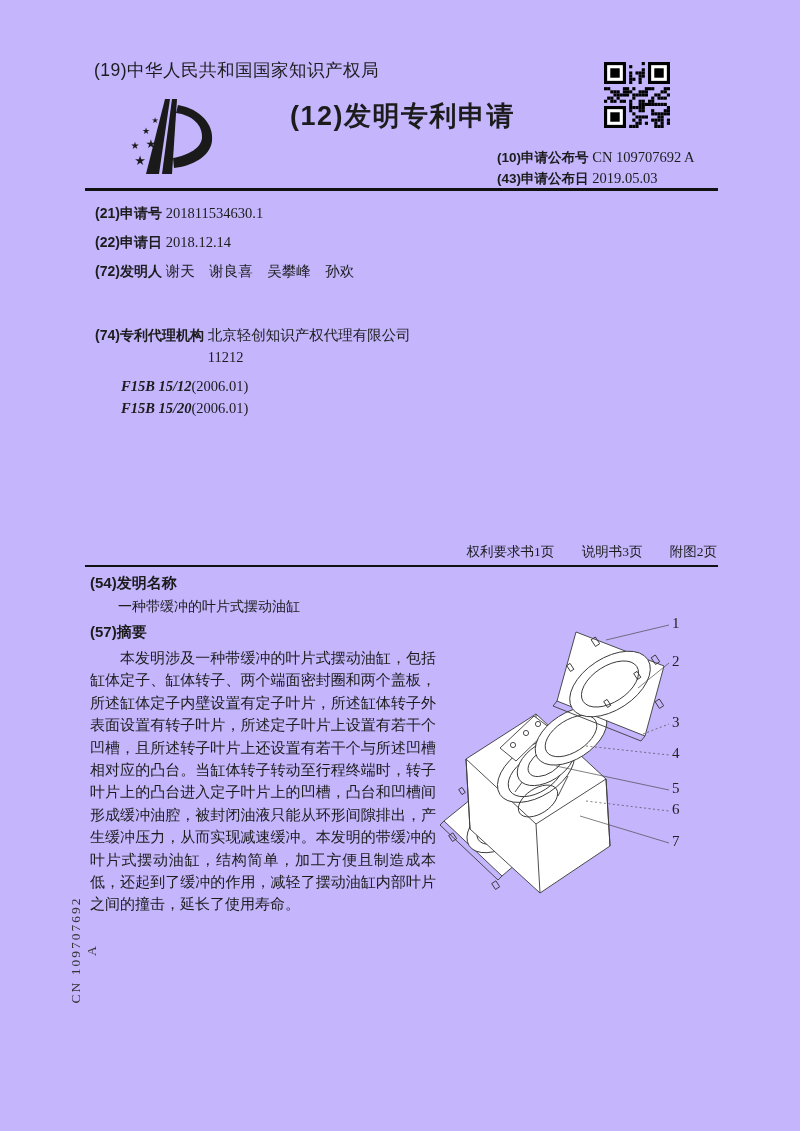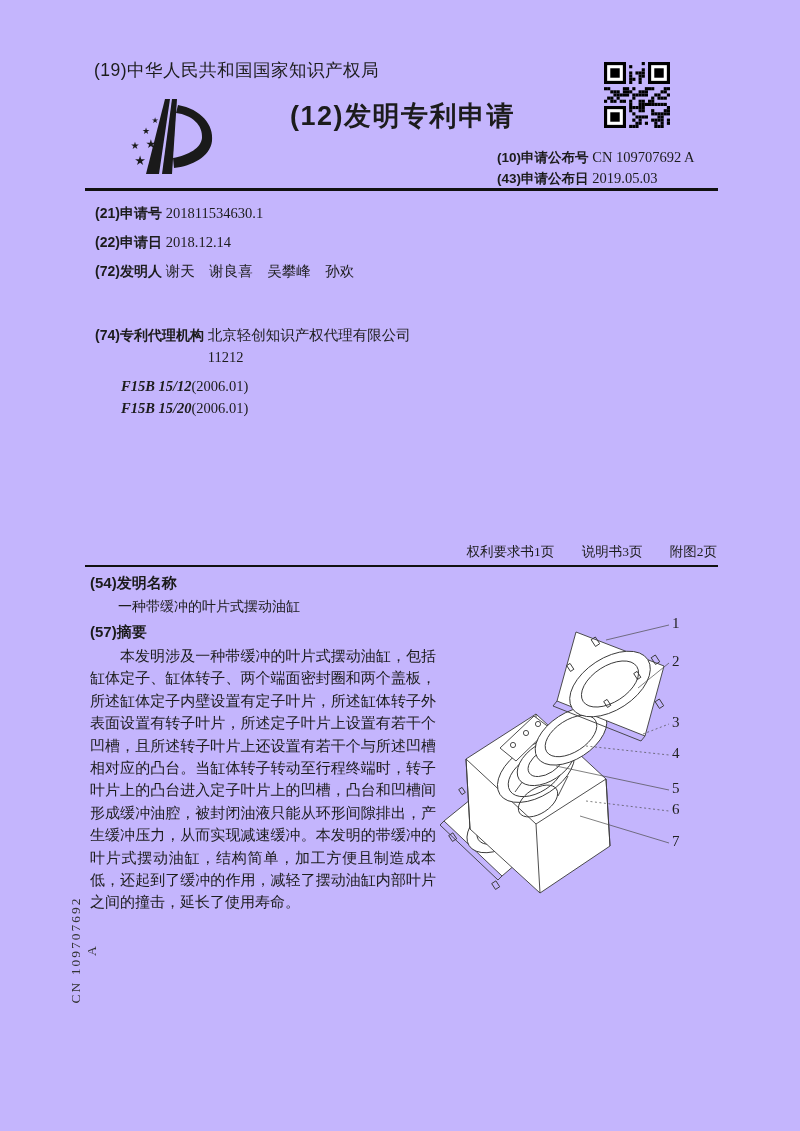--- a/index.html
+++ b/index.html
@@ -25,21 +25,21 @@
   .flexrow{display:flex;margin-top:42px;}
   .agency-val{width:206px;}
   .addr-val{width:300px;display:inline-block;vertical-align:top;}
   .ipc-line{padding-left:26px;font-family:"Liberation Serif",serif;font-size:14.5px;}
   .ipc-code{font-style:italic;font-weight:700;}
   .pages{top:543px;right:83px;font-family:"Liberation Serif",serif;font-size:13.5px;}
   .pages span{margin-left:24px;text-align:right;}
   .leftcol{left:90px;top:574px;width:346px;}
   .sec-label{font-size:15px;font-weight:700;margin-bottom:5px;}
   .inv-title{font-family:"Liberation Serif",serif;font-size:14px;text-indent:2em;margin-bottom:7px;}
-  .abstract{font-family:Liberation Mono, monospace;font-size:15px;line-height:22.4px;
+  .abstract{font-family:Liberation Sans, sans-serif;font-size:15px;line-height:22.4px;
             text-align:justify;text-indent:2em;margin-top:4px;}
   .figure{left:438px;top:596px;width:285px;height:300px;}
   .side-code{left:17px;top:941px;width:120px;height:18px;transform:rotate(-90deg);
              font-family:"Liberation Serif",serif;font-size:13.5px;letter-spacing:2px;
              text-align:center;color:#333;}
   svg text.refnum{font-family:"Liberation Serif",serif;font-size:15px;fill:#222;}
 </style>
 </head>
 <body>
 

